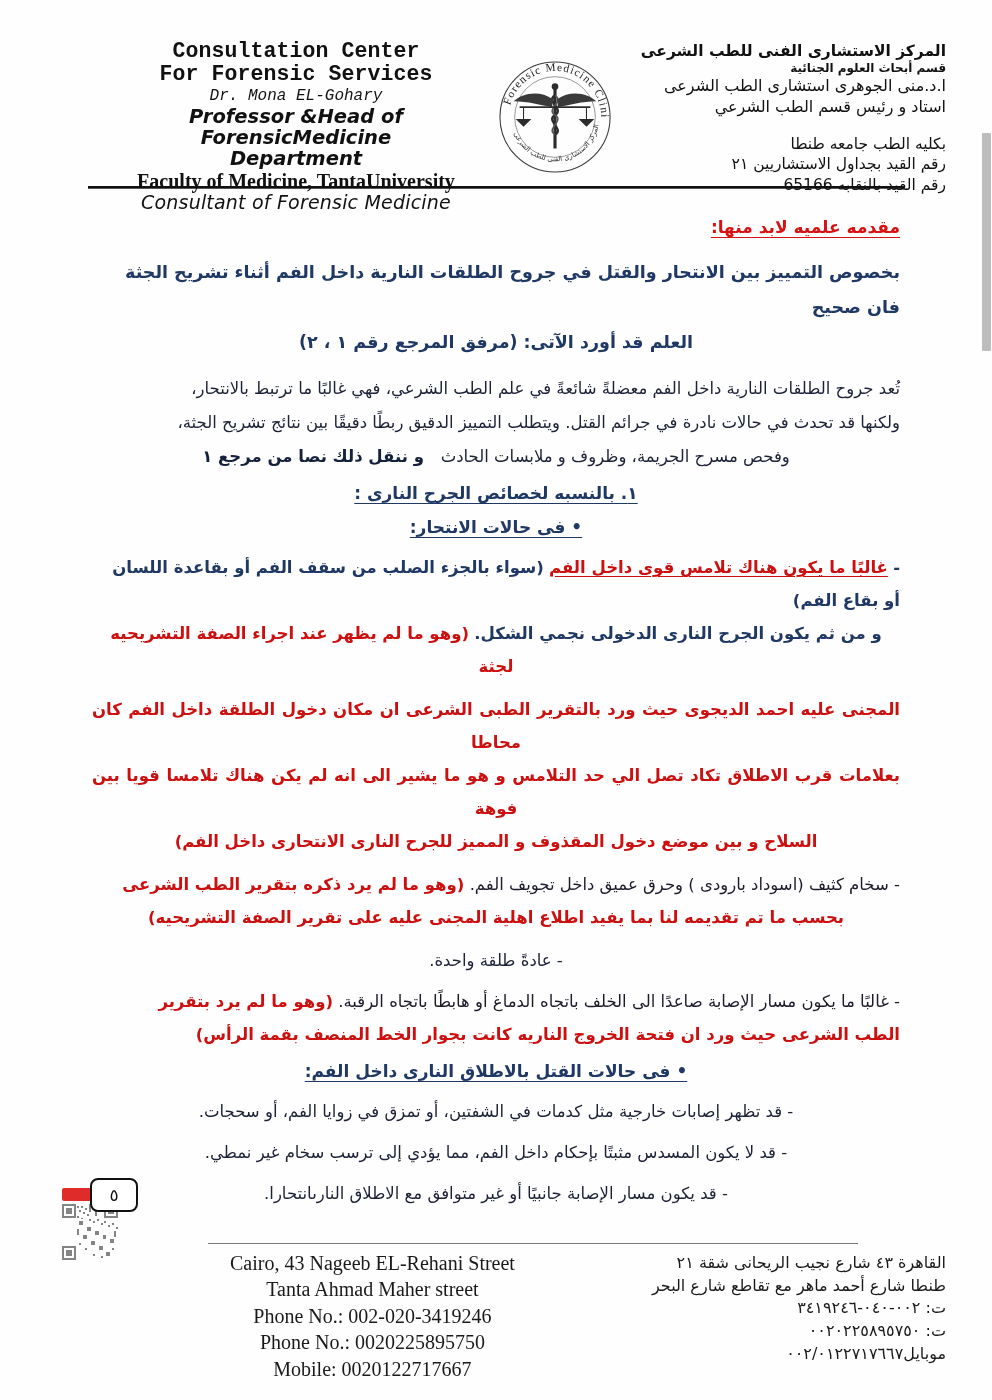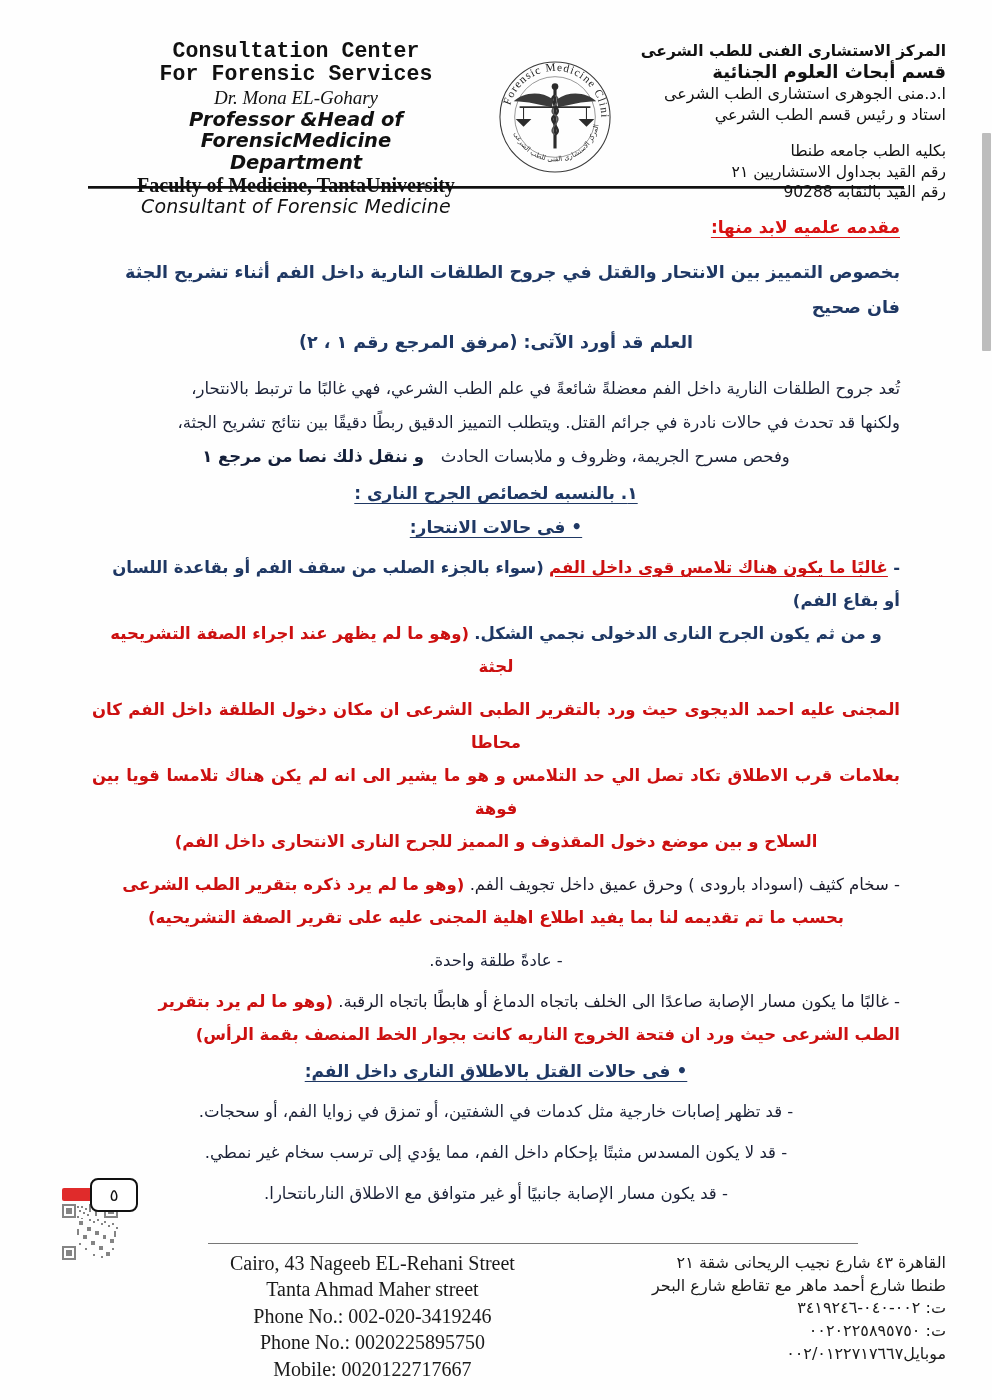--- a/index.html
+++ b/index.html
@@ -40,23 +40,23 @@
     padding-top: 6px;
   }
   .lh-line-1, .lh-line-2 {
     font-family: Liberation Mono, monospace;
     font-weight: bold;
     font-size: 21.5px;
     line-height: 1.06;
     letter-spacing: .1px;
   }
   .lh-line-3 {
-    font-family: Liberation Serif, serif;
+    font-family: Liberation Mono, monospace;
     font-style: italic;
-    font-size: 19px;
+    font-size: 16px;
     line-height: 1.15;
     margin-top: 1px;
   }
   .lh-line-4 {
     font-family: "DejaVu Sans", "Liberation Sans", sans-serif;
     font-style: italic;
     font-weight: bold;
     font-size: 19.5px;
     line-height: 1.08;
     margin-top: 1px;
@@ -104,21 +104,21 @@
     font-family: "DejaVu Sans", "Liberation Sans", sans-serif;
   }
   .ar-h1 {
     font-weight: bold;
     font-size: 15.5px;
     line-height: 1.25;
     letter-spacing: .5px;
   }
   .ar-h2 {
     font-weight: bold;
-    font-size: 18px;
+    font-size: 12px;
     line-height: 1.25;
     letter-spacing: .4px;
   }
   .ar-h3 {
     font-weight: normal;
     font-size: 16px;
     line-height: 1.3;
   }
   .ar-h4 {
     font-weight: normal;
@@ -374,21 +374,21 @@
     </div>
 
     <div class="lh-right">
       <div class="ar-h1">المركز الاستشارى الفنى للطب الشرعى</div>
       <div class="ar-h2">قسم أبحاث العلوم الجنائية</div>
       <div class="ar-h3">ا.د.منى الجوهرى استشارى الطب الشرعى</div>
       <div class="ar-h4">استاد و رئيس قسم الطب الشرعي</div>
       <div class="ar-block2">
         <div>بكليه الطب جامعه طنطا</div>
         <div>رقم القيد بجداول الاستشاريين ٢١</div>
-        <div>رقم القيد بالنقابه 90288</div>
+        <div>رقم القيد بالنقابه 65166</div>
       </div>
     </div>
   </div>
 
   <div class="rule"></div>
 
   <div class="content">
 
     <div class="title-red">مقدمه علميه لابد منها:</div>
 

